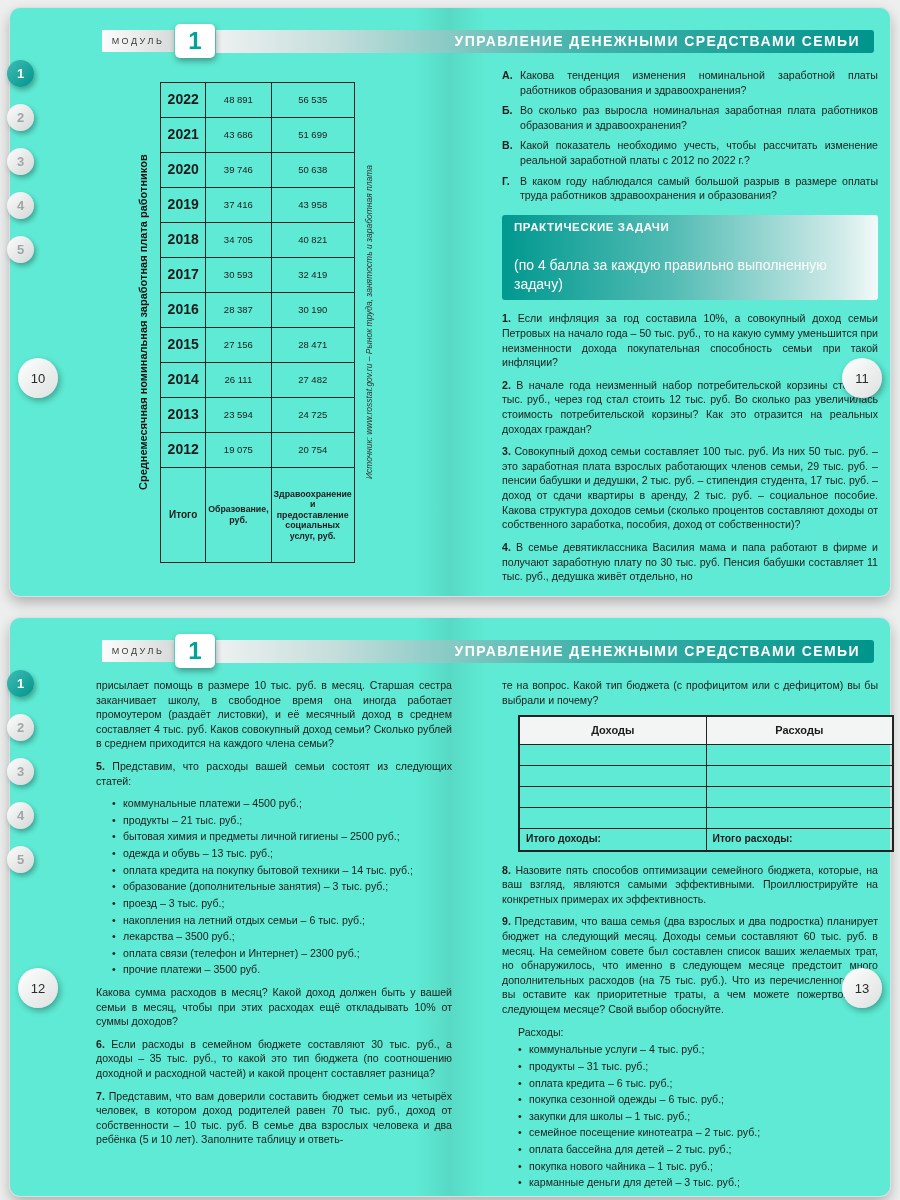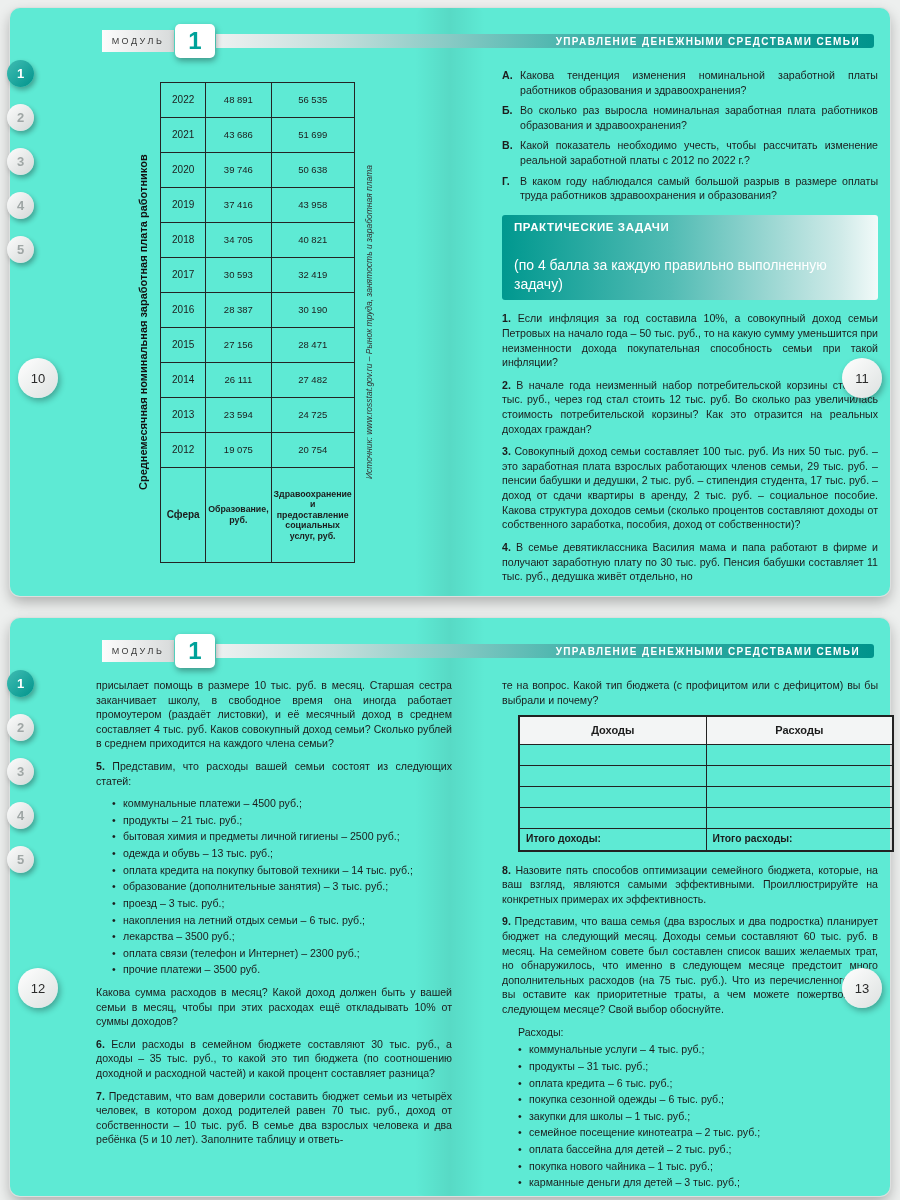--- a/index.html
+++ b/index.html
@@ -30,24 +30,24 @@
     display:flex;align-items:center;justify-content:center;
     font-size:9px;letter-spacing:2.5px;color:#3a3a3a;
   }
   .module-num{
     width:40px;height:34px;flex:none;margin:0 1px;position:relative;z-index:2;
     background:#fff;border-radius:5px;box-shadow:1px 3px 6px rgba(0,0,0,.35);
     display:flex;align-items:center;justify-content:center;
     color:#00a29a;font-weight:bold;font-size:24px;
   }
   .title-strip{
-    flex:1;height:14px;
+    flex:1;height:23px;
     background:linear-gradient(90deg,#eef1f1 0%,#c4dedb 18%,#44b3ab 55%,#00948c 100%);
     display:flex;align-items:center;justify-content:flex-end;
-    padding-right:14px;color:#fff;font-weight:bold;font-size:10px;letter-spacing:1.4px;
+    padding-right:14px;color:#fff;font-weight:bold;font-size:14px;letter-spacing:1.4px;
     border-radius:0 3px 3px 0;
   }
   
   .tabs{position:absolute;left:-3px;top:52px;display:flex;flex-direction:column;gap:17px;z-index:3;}
   .tab{
     width:27px;height:27px;border-radius:50%;
     display:flex;align-items:center;justify-content:center;
     font-size:13px;font-weight:bold;box-shadow:2px 3px 5px rgba(0,0,0,.3);
   }
   .tab.active{background:linear-gradient(135deg,#41bdb3,#00948c);color:#fff;}
@@ -78,21 +78,21 @@
   .wage-source{
     font-style:italic;font-size:8.5px;color:#333;
     margin-left:9px;text-align:center;
   }
   table.wage{border-collapse:collapse;}
   table.wage td{
     border:1px solid #242424;text-align:center;vertical-align:middle;
     padding:0 3px;white-space:nowrap;
   }
   table.wage tr.datarow{height:35px;}
-  table.wage td.yr{font-weight:normal;font-size:10px;width:38px;}
+  table.wage td.yr{font-weight:bold;font-size:14px;width:38px;}
   table.wage td.val{font-size:9.5px;width:57px;}
   table.wage tr.hdrrow td{
     height:88px;font-weight:bold;font-size:8.8px;line-height:1.2;
     white-space:normal;padding:3px 2px;
   }
   table.wage tr.hdrrow td.yr{font-size:10px;}
   
   .q{display:flex;margin:0 0 6px;}
   .q-label{font-weight:bold;width:18px;flex:none;}
   .q-text{flex:1;text-align:justify;}
@@ -194,21 +194,21 @@
             <td class="yr">2013</td>
             <td class="val">23 594</td>
             <td class="val">24 725</td>
           </tr>
           <tr class="datarow">
             <td class="yr">2012</td>
             <td class="val">19 075</td>
             <td class="val">20 754</td>
           </tr>
           <tr class="hdrrow">
-            <td class="yr">Сфера</td>
+            <td class="yr">Итого</td>
             <td>Образование, руб.</td>
             <td>Здравоохранение и предоставление социальных услуг, руб.</td>
           </tr>
         </tbody>
       </table>
       <div class="wage-source vert">Источник: www.rosstat.gov.ru – Рынок труда, занятость и заработная плата</div>
     </div>
   </div>
 
   <div class="page page-right">

